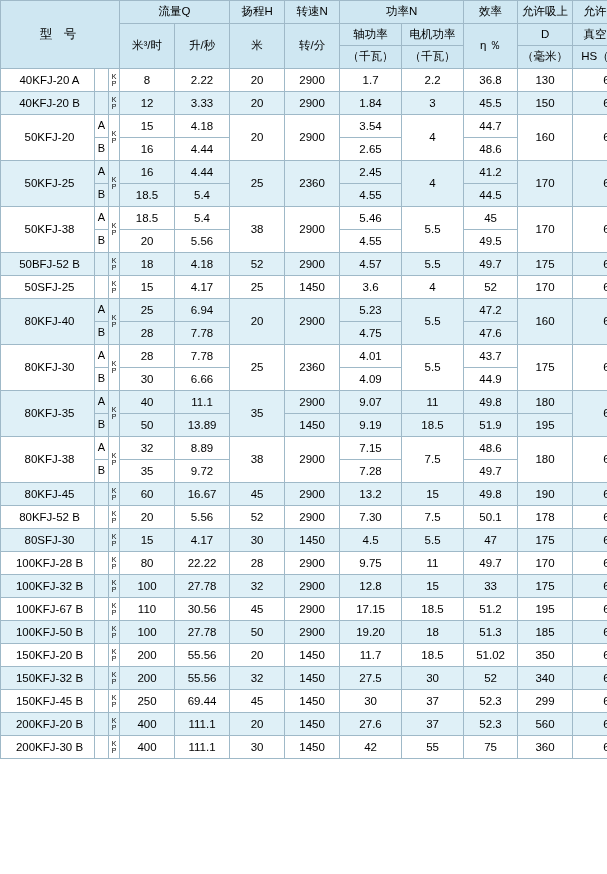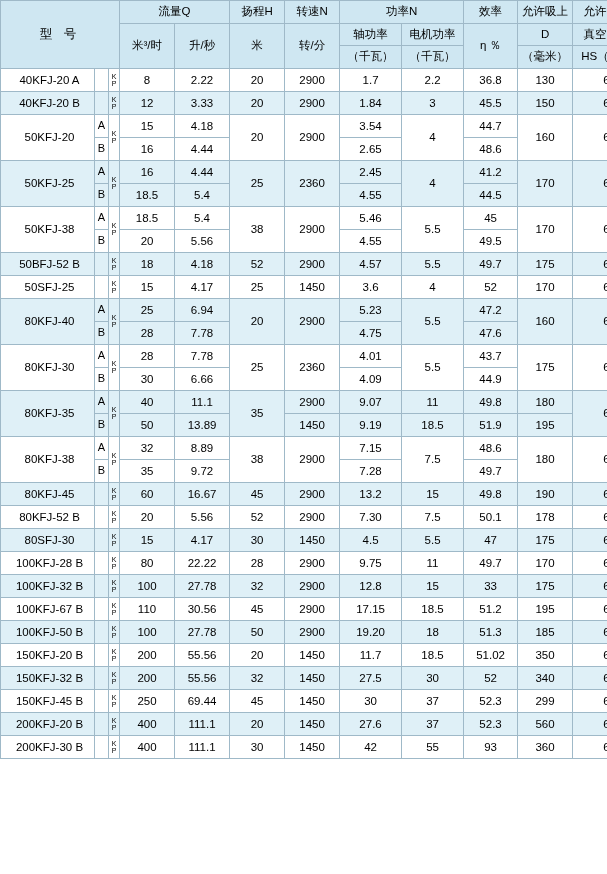--- a/index.html
+++ b/index.html
@@ -557,18 +557,18 @@
         <td class="kp">
           <span>K</span>
           <span>P</span>
         </td>
         <td>400</td>
         <td>111.1</td>
         <td>30</td>
         <td>1450</td>
         <td>42</td>
         <td>55</td>
-        <td>93</td>
+        <td>75</td>
         <td>360</td>
         <td>6</td>
       </tr>
     </tbody>
 </table>
 
 </body></html>

